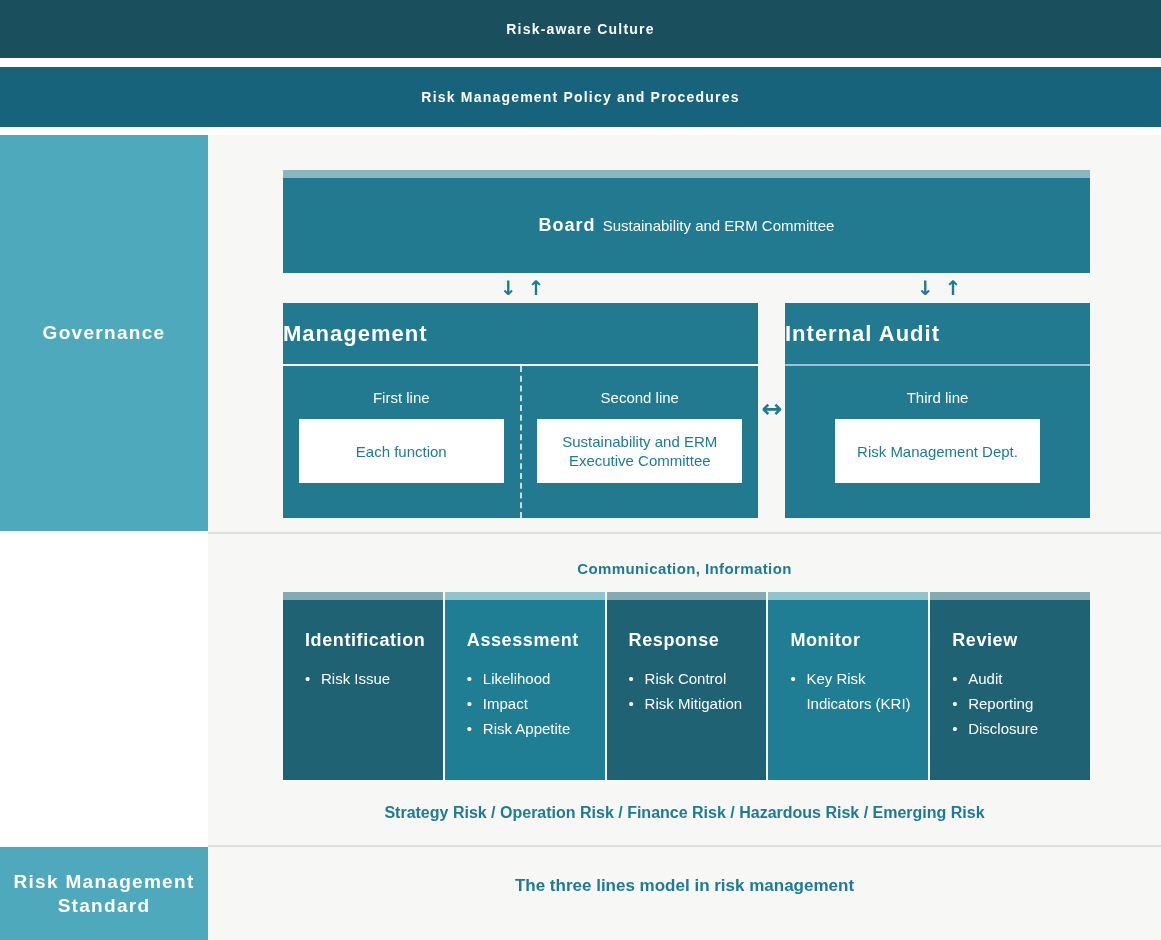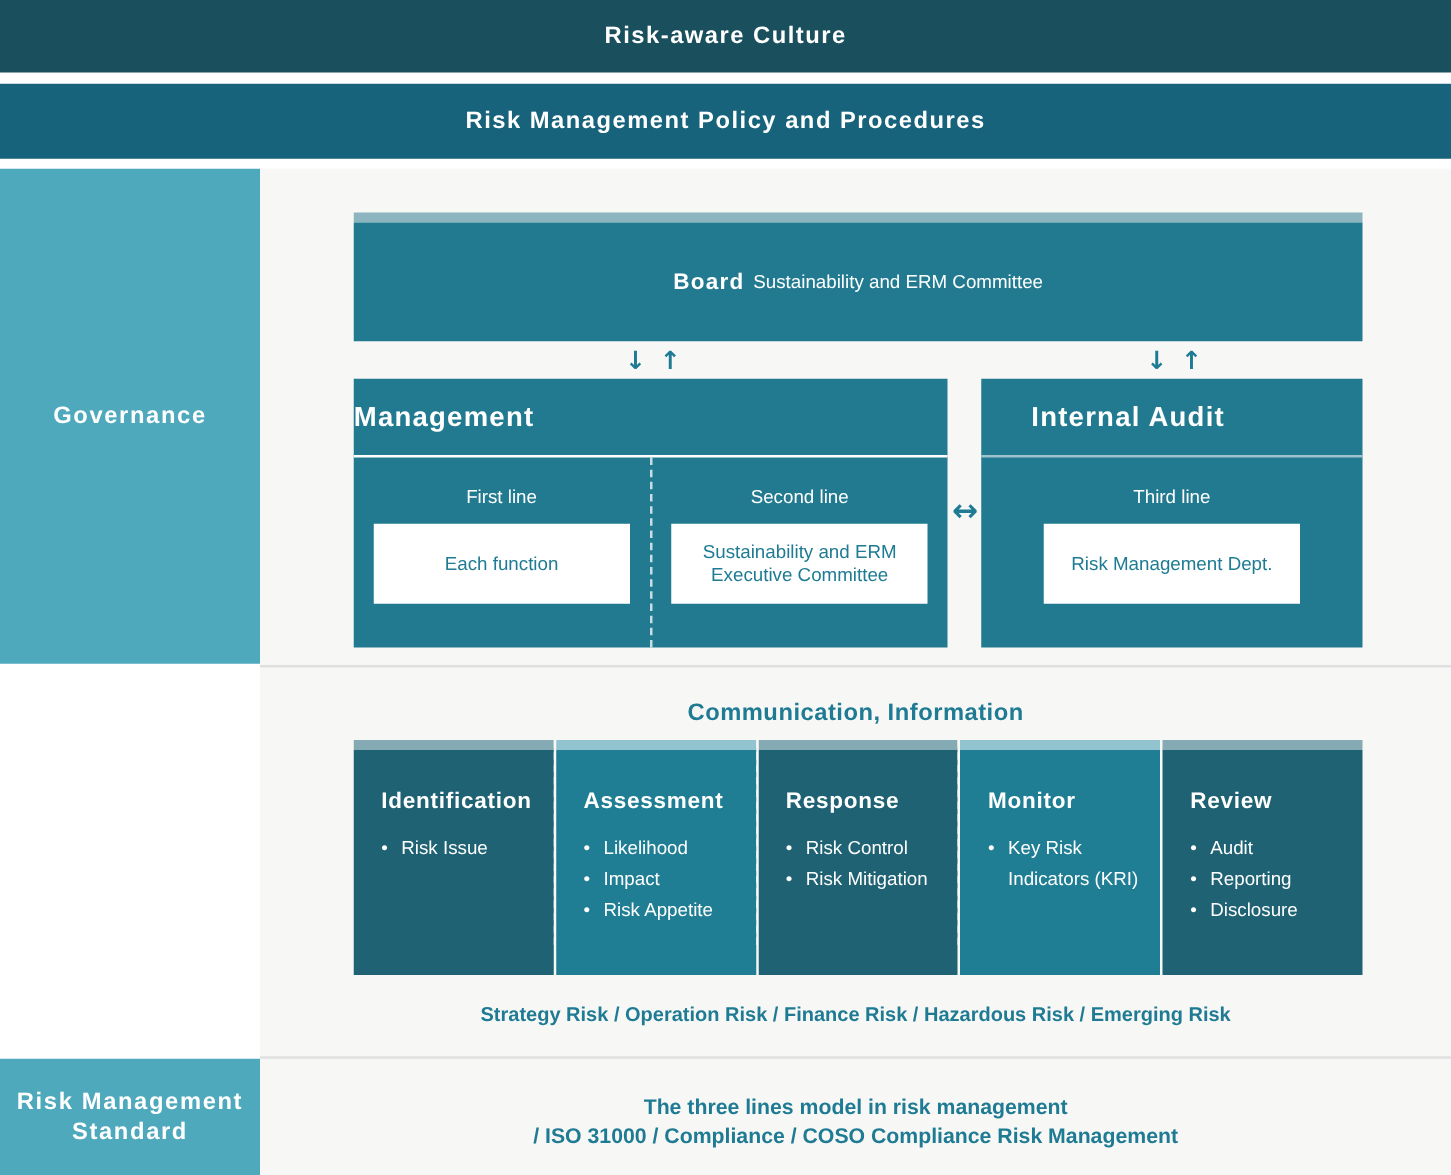--- a/index.html
+++ b/index.html
@@ -5,21 +5,21 @@
   html,body { margin:0; padding:0; }
   .page {
     position:relative; width:1161px; height:940px;
     background:#ffffff; overflow:hidden;
     font-family:"Liberation Sans", sans-serif;
   }
   
   .banner {
     position:absolute; left:0; width:1161px;
     display:flex; align-items:center; justify-content:center;
-    color:#fff; font-weight:700; font-size:19px; letter-spacing:1.2px;
+    color:#fff; font-weight:700; font-size:14px; letter-spacing:1.2px;
   }
   .banner-culture { top:0; height:58px; background:var(--banner-culture-bg,#1a4f5e); }
   .banner-policy  { top:67px; height:60px; background:var(--banner-policy-bg,#17637b); }
 
   
   .main-bg { position:absolute; left:208px; top:135px; width:953px; height:805px; background:var(--main-bg,#f7f7f6); }
   .main-divider { position:absolute; left:208px; width:953px; height:2px; background:var(--divider,#dfe1e1); }
   .main-divider.d1 { top:532px; }
   .main-divider.d2 { top:845px; }
 
@@ -63,36 +63,36 @@
 
   
   .gov-box { position:absolute; top:303px; background:var(--box-teal,#217a90); }
   #management     { left:283px; width:475px; height:215px; }
   #internal-audit { left:785px; width:305px; height:215px; }
   .mi-header {
     height:61px; display:flex; align-items:center; justify-content:flex-start;
     color:#fff; font-size:22px; font-weight:700; letter-spacing:1px;
     border-bottom:2px solid #fff;
   }
-  #internal-audit .mi-header { border-bottom:2px solid #9dc2cc;padding-left:40px; }
+  #internal-audit .mi-header { border-bottom:2px solid #9dc2cc; }
   .mi-body { display:flex; height:152px; }
   .half { flex:1; display:flex; flex-direction:column; align-items:center; }
   .half.dashed { border-left:2px dashed rgba(255,255,255,.75); }
   .line-label { margin-top:23px; color:#fff; font-size:15px; }
   .white-box {
     margin-top:13px; width:205px; height:64px; background:#fff;
     color:var(--teal-text,#1e7b93); font-size:15px; line-height:19px;
     display:flex; align-items:center; justify-content:center; text-align:center;
     padding:0 8px; box-sizing:border-box;
   }
 
   
   #communication {
     position:absolute; left:208px; top:560px; width:953px; text-align:center;
-    color:var(--teal-text,#1e7b93); font-size:19px; font-weight:600; letter-spacing:.4px;
+    color:var(--teal-text,#1e7b93); font-size:15px; font-weight:600; letter-spacing:.4px;
   }
   #columns { position:absolute; left:283px; top:592px; width:807px; height:164px; display:flex; }
   .pcol { flex:1; }
   .pcol + .pcol { border-left:2px dashed rgba(247,247,246,.9); }
   .pstrip { height:8px; }
   .pbody { height:180px; padding:30px 8px 0 22px; box-sizing:border-box; color:#fff; }
   .pcol:nth-child(odd)  .pbody  { background:var(--column-dark,#1e6273); }
   .pcol:nth-child(even) .pbody  { background:var(--column-light,#1f7e94); }
   .pcol:nth-child(odd)  .pstrip { background:var(--strip-dark-col,#84abb3); }
   .pcol:nth-child(even) .pstrip { background:var(--strip-light-col,#92c4d0); }
@@ -234,16 +234,15 @@
           <li>Disclosure</li>
         </ul>
       </div>
     </div>
   </div>
 
   <div id="risk-types">Strategy Risk / Operation Risk / Finance Risk / Hazardous Risk / Emerging Risk</div>
 
   <div id="standard-text">
     <div>The three lines model in risk management</div>
-    <div>/ ISO 31000 / Compliance / COSO Compliance Risk Management</div>
   </div>
 
 </div>
 
 </body></html>

